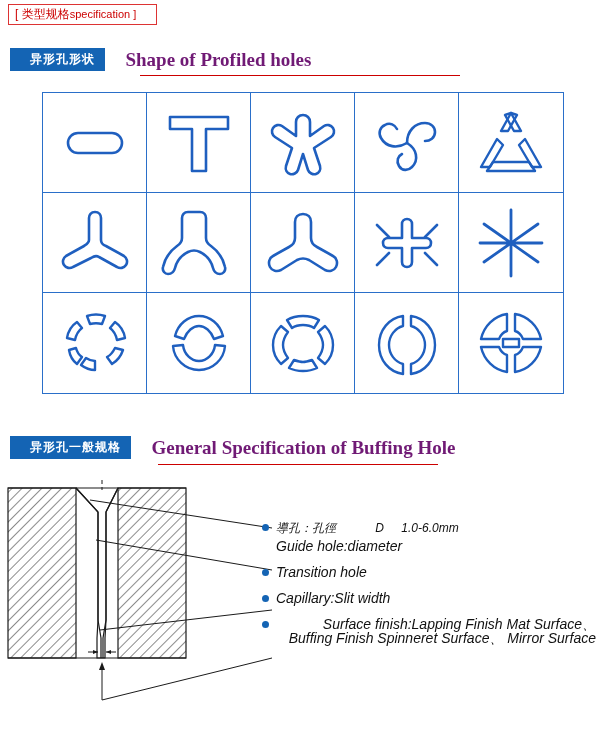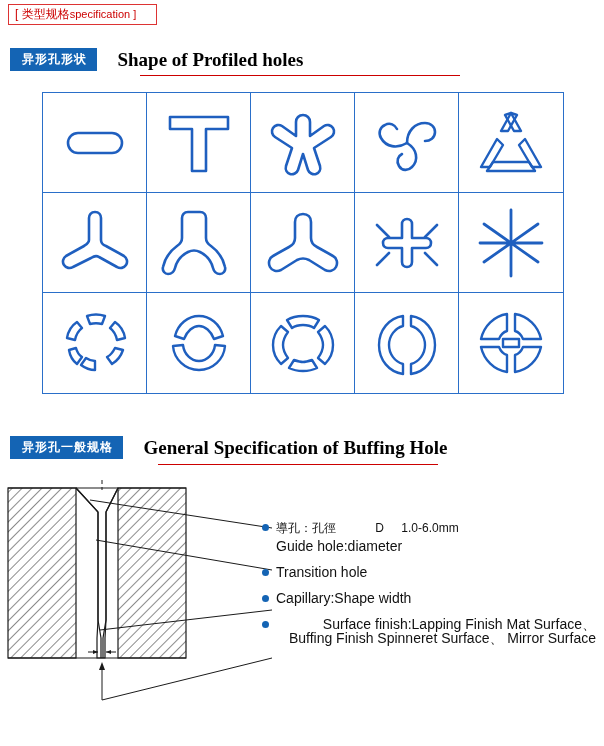--- a/index.html
+++ b/index.html
@@ -36,29 +36,29 @@
     position: absolute;
     left: 10px;
     height: 24px;
   }
   .sec-badge {
     display: inline-block;
     background: #1464b4;
     color: #ffffff;
     font-size: 12px;
     font-weight: bold;
-    padding: 4px 10px 5px 12px;
+    padding: 4px 10px 5px 20px;
     line-height: 14px;
     letter-spacing: 1px;
     vertical-align: middle;
   }
   .sec-title {
     display: inline-block;
     margin-left: 16px;
-    color: #000000;
+    color: #701a75;
     font-family: "Liberation Serif", serif;
     font-size: 19px;
     font-weight: bold;
     vertical-align: middle;
     letter-spacing: 0px;
   }
   .sec-underline {
     position: absolute;
     height: 1px;
     background: #cc0000;
@@ -98,20 +98,21 @@
     left: 0;
     top: 470px;
     width: 604px;
     height: 276px;
   }
   .legend {
     position: absolute;
     left: 276px;
     top: 50px;
     width: 320px;
+    font-style: italic;
   }
   .legend-item {
     position: relative;
     margin-bottom: 12px;
   }
   .bullet {
     position: absolute;
     left: -14px;
     top: 4px;
     width: 7px;
@@ -324,21 +325,21 @@
       <div class="l-row2">Guide hole:diameter</div>
     </div>
 
     <div class="legend-item">
       <span class="bullet"></span>
       <div class="l-row2">Transition hole</div>
     </div>
 
     <div class="legend-item">
       <span class="bullet"></span>
-      <div class="l-row2">Capillary:Shape width</div>
+      <div class="l-row2">Capillary:Slit width</div>
     </div>
 
     <div class="legend-item">
       <span class="bullet"></span>
       <div class="l-row2" style="white-space:normal;text-align:right;">Surface finish:Lapping Finish Mat Surface、  Buffing Finish Spinneret Surface、 Mirror Surface</div>
     </div>
 
   </div>
 </div>
 

